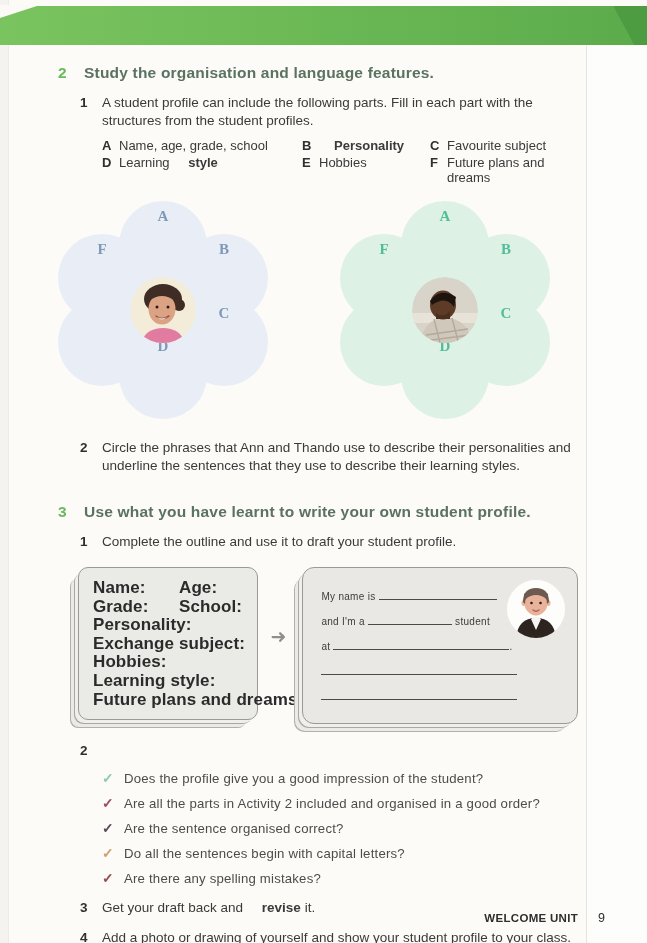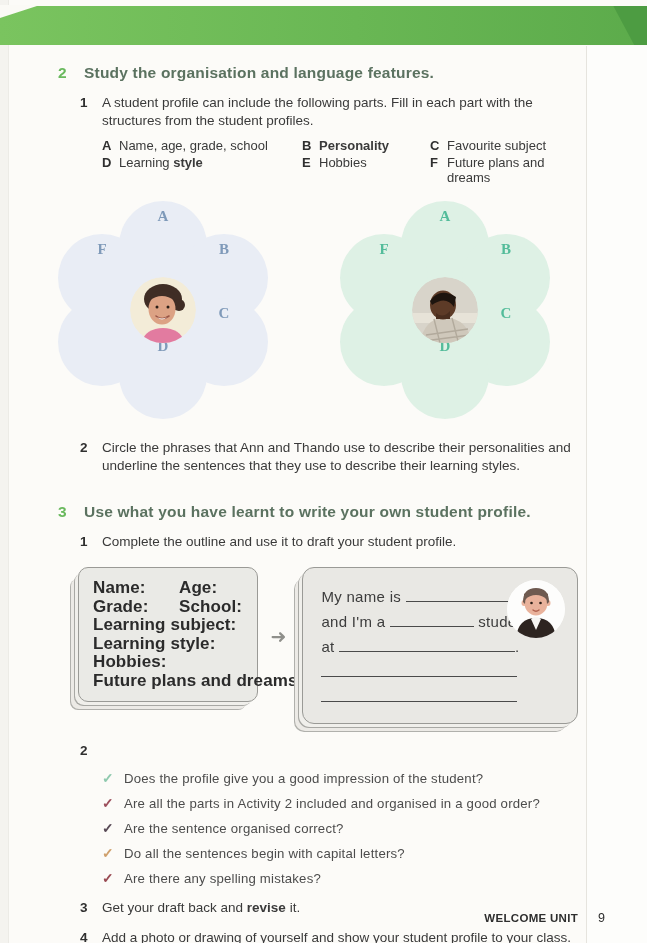--- a/index.html
+++ b/index.html
@@ -21,21 +21,21 @@
 
   .content{position:absolute;left:58px;top:64px;width:520px;}
 
   .section-head{display:flex;align-items:baseline;font-weight:bold;font-size:15.5px;letter-spacing:.2px;}
   .sec-num{color:#6ab95e;width:26px;flex:none;}
   .sec-title{color:#5b7260;}
 
   .item{display:flex;align-items:baseline;font-size:13.5px;line-height:18px;margin-top:12px;padding-left:22px;}
   .item-num{font-weight:bold;color:#2f2f2f;width:22px;flex:none;}
   .item-text{color:#3a3a3a;}
-  .b{font-weight:bold;}
+  .b{font-weight:bold;margin-left:15px;}
 
   .parts-grid{display:grid;grid-template-columns:200px 128px auto;grid-row-gap:2px;
     margin:8px 0 0 44px;font-size:13px;color:#3a3a3a;}
   .part{display:flex;align-items:baseline;}
   .part-letter{font-weight:bold;width:17px;flex:none;color:#2f2f2f;}
 
   .flowers{display:flex;gap:72px;margin:16px 0 0 0;}
   .flower{position:relative;width:210px;height:218px;}
   .petal{position:absolute;width:88px;height:88px;border-radius:50%;background:#e9edf5;}
   .flower-green .petal{background:#def1e5;}
@@ -58,21 +58,21 @@
   }
   .ol-row{display:flex;font-size:17px;line-height:18.6px;font-weight:bold;color:#2b2b2b;letter-spacing:.1px;}
   .ol-left{flex:none;min-width:86px;}
   .arrow{width:40px;text-align:center;margin-top:58px;color:#8f8f8b;font-size:19px;flex:none;}
   .draft-box{
     position:relative;width:262px;background:#e9e8e4;border:1.5px solid #9a9a96;border-radius:12px;
     padding:16px 18px 14px 18px;min-height:104px;
     box-shadow:-4px 4px 0 -1px #f0efeb,-5px 5px 0 -1px #a8a8a4,-9px 9px 0 -2px #eceae6,-10px 10px 0 -2px #b0b0ac;
     margin-left:4px;
   }
-  .hw-line{font-size:15px;color:#3c3c3c;line-height:25px;white-space:nowrap;letter-spacing:.3px;}
+  .hw-line{font-size:10px;color:#3c3c3c;line-height:25px;white-space:nowrap;letter-spacing:.3px;}
   .blank{display:inline-block;border-bottom:1.3px solid #4a4a4a;height:11px;vertical-align:baseline;}
   .avatar{position:absolute;right:12px;top:12px;width:58px;height:58px;border-radius:50%;background:#fdfdfc;overflow:hidden;}
 
   .checklist{margin:6px 0 0 44px;}
   .check-row{display:flex;align-items:baseline;font-size:13.2px;line-height:24px;color:#4c4c4c;letter-spacing:.2px;}
   .check{width:22px;flex:none;font-weight:bold;font-size:14px;}
   .section-head.s3{margin-top:28px;}
 
   .footer{position:absolute;right:42px;bottom:18px;display:flex;align-items:baseline;}
   .footer-label{font-weight:bold;font-size:11.5px;color:#2e2e2e;letter-spacing:.3px;}
@@ -220,29 +220,33 @@
       <div class="outline-box">
         <div class="ol-row">
             <span class="ol-left">Name:</span>
             <span>Age:</span>
           </div>
         <div class="ol-row">
             <span class="ol-left">Grade:</span>
             <span>School:</span>
           </div>
         <div class="ol-row">
-            <span class="ol-left">Learning subject:</span>
+            <span class="ol-left">Personality:</span>
+            <span></span>
+          </div>
+        <div class="ol-row">
+            <span class="ol-left">Exchange subject:</span>
+            <span></span>
+          </div>
+        <div class="ol-row">
+            <span class="ol-left">Hobbies:</span>
             <span></span>
           </div>
         <div class="ol-row">
             <span class="ol-left">Learning style:</span>
-            <span></span>
-          </div>
-        <div class="ol-row">
-            <span class="ol-left">Hobbies:</span>
             <span></span>
           </div>
         <div class="ol-row">
             <span class="ol-left">Future plans and dreams:</span>
             <span></span>
           </div>
       </div>
 
       <div class="arrow">➜</div>
 

